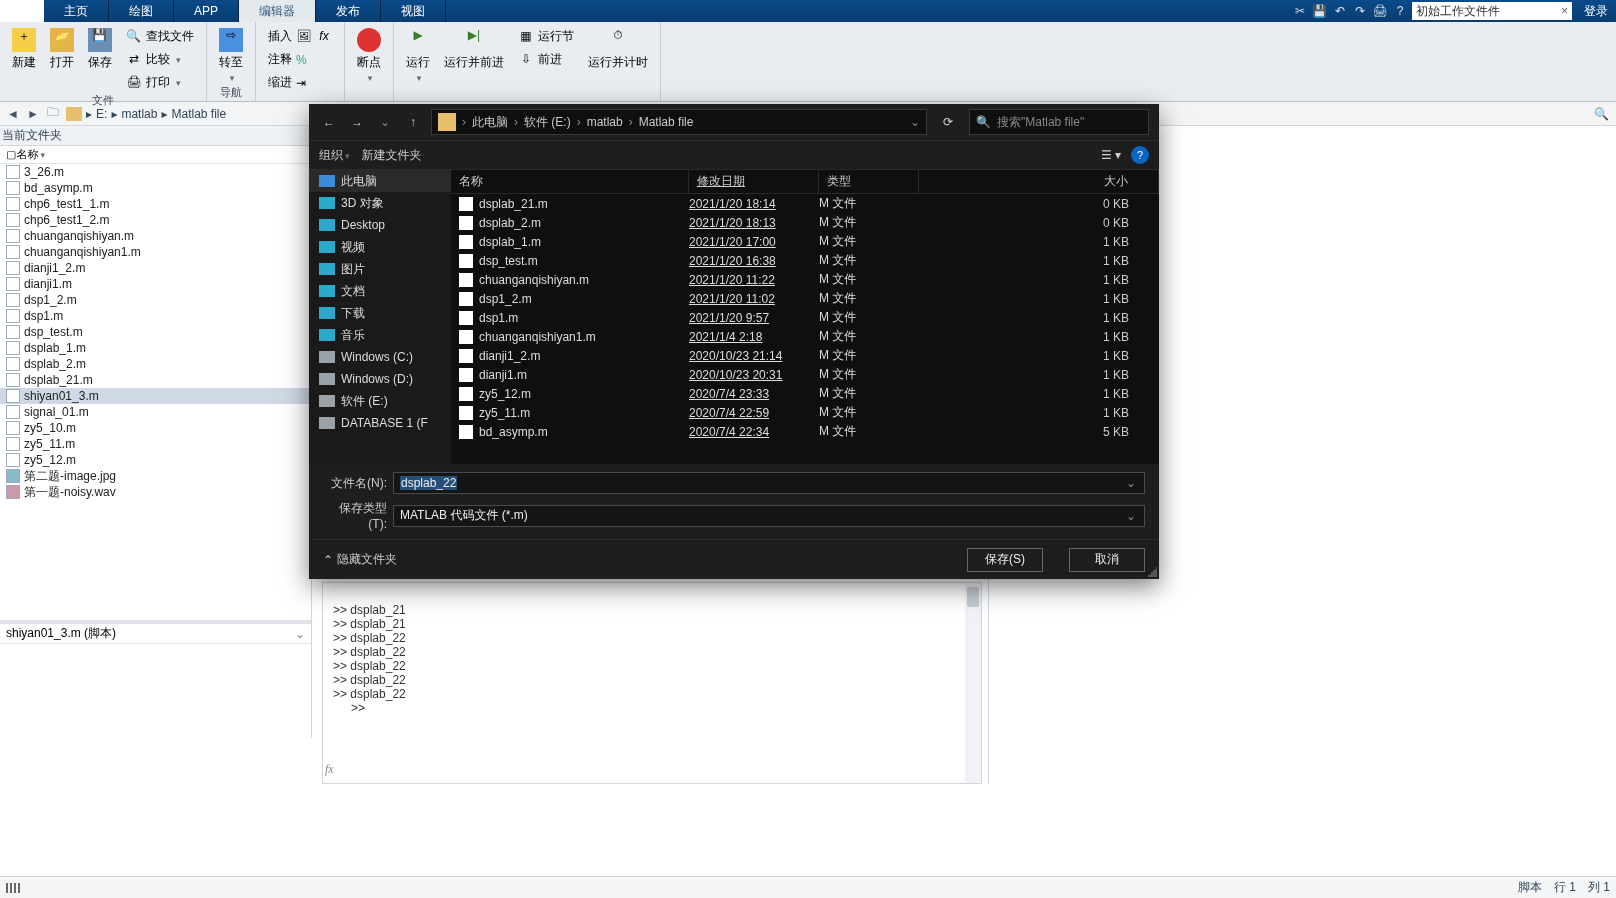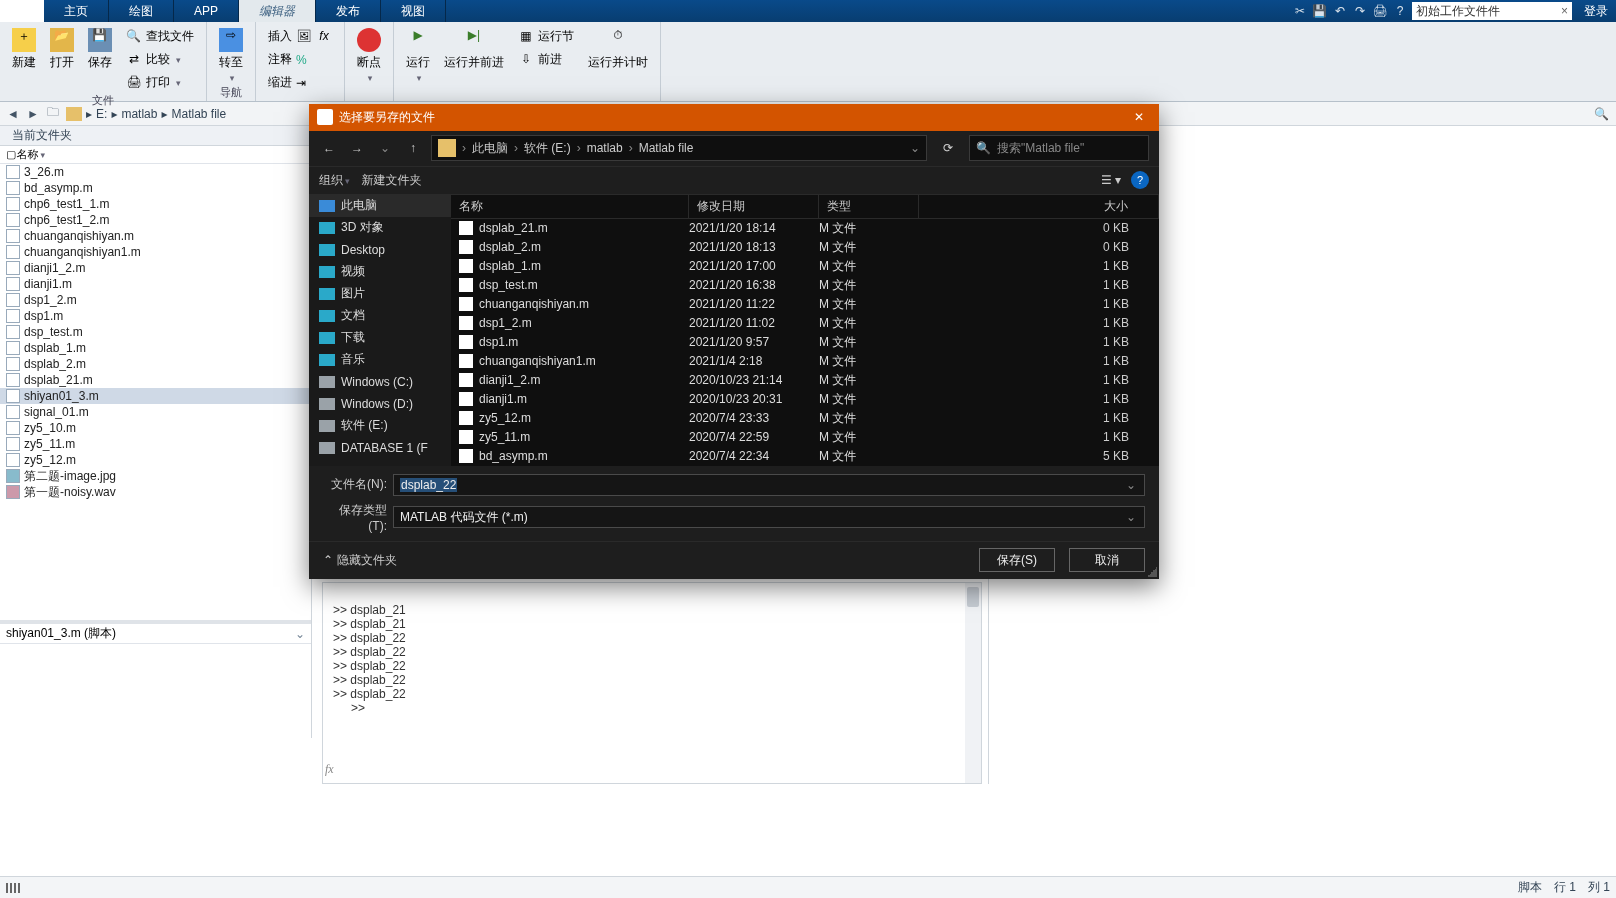--- a/index.html
+++ b/index.html
@@ -1,21 +1,21 @@
 <!DOCTYPE html>
 <html><head>
 <meta charset="utf-8">
 <style>
 * { box-sizing: border-box; margin: 0; padding: 0; font-family: "Microsoft YaHei", "Segoe UI", sans-serif; font-size: 12px; }
 body { width: 1616px; height: 898px; background: #fff; overflow: hidden; position: relative; }
 
 
 .topbar { height: 22px; background: linear-gradient(#094a8a,#083d70); display:flex; align-items:center; color:#fff;margin-left:44px; }
 .topbar .tab { padding: 0 20px; height: 100%; display: flex; align-items: center; cursor: pointer; border-right: 1px solid #05284a; }
-.topbar .tab.active { background: #e3e9ed; color: #355a7c; font-weight: 500; font-style: italic; }
+.topbar .tab.active { background: #e3e9ed; color: #355a7c; font-weight: 500; }
 .topbar .right { margin-left: auto; display:flex; align-items:center; gap:4px; padding-right: 8px; }
 .topbar .icon { width: 16px; height: 16px; display:inline-flex; align-items:center; justify-content:center; opacity:.85; }
 .search-top { width: 160px; height: 18px; background:#fff; color:#333; display:flex; align-items:center; padding:0 4px; }
 .search-top .x { margin-left:auto; color:#666; }
 
 
 .ribbon { height: 80px; background: #e9edf1; border-bottom: 1px solid #b6c0ca; display:flex; }
 .ribbon .group { border-right: 1px solid #c5cdd5; padding: 4px 8px; display:flex; flex-direction:column; justify-content:space-between; }
 .ribbon .toprow { display:flex; gap:6px; align-items:flex-start; }
 .ribbon .btn { display:flex; flex-direction:column; align-items:center; gap:2px; padding:2px 4px; cursor:pointer; text-align:center; }
@@ -27,21 +27,21 @@
 
 
 .pathbar { height: 24px; background:#f2f4f6; border-bottom:1px solid #d0d6dc; display:flex; align-items:center; padding:0 4px; gap:4px; }
 .pathbar .nav { display:flex; gap:2px; }
 .pathbar .nav span { width:18px; height:18px; display:inline-flex; align-items:center; justify-content:center; color:#456; cursor:pointer; }
 .pathbar .crumbs { display:flex; align-items:center; gap:4px; color:#345; }
 .pathbar .search { margin-left:auto; width:18px; color:#456; }
 
 
 .leftpanel { position:absolute; left:0; top:126px; width:312px; height:612px; border-right:1px solid #d0d6dc; display:flex; flex-direction:column; background:#fff;}
-.leftpanel .hdr { height:20px; background:#eef1f5; border-bottom:1px solid #d0d6dc; display:flex; align-items:center; padding:0 12px; color:#345;}
+.leftpanel .hdr { height:20px; background:#eef1f5; border-bottom:1px solid #d0d6dc; display:flex; align-items:center; padding:0 2px; color:#345;}
 .leftpanel .colhdr { height:18px; border-bottom:1px solid #e0e4ea; padding:0 6px; display:flex; align-items:center;}
 .leftpanel .colhdr span { font-size:11px; }
 .leftpanel .files { overflow:auto; flex:1; }
 .filerow { height:16px; display:flex; align-items:center; padding:0 6px; gap:4px; cursor:pointer; }
 .filerow.sel { background:#cfd9e6; }
 .filerow .ficon { width:14px; height:14px; display:inline-block; }
 .filerow .fname { color:#222; }
 
 .leftpanel .scriptbox { height:118px; border-top:4px solid #dfe3e8; }
 .scriptbox .shdr { height:20px; border-bottom:1px solid #e0e4ea; display:flex; align-items:center; padding:0 6px; gap:4px;}
@@ -85,39 +85,39 @@
 .dialog .main { flex:1; display:flex; background:#0f0f0f;}
 .dialog .side { width:142px; background:#1a1a1a; overflow:hidden; display:flex; flex-direction:column;}
 .dialog .side .item { height:22px; display:flex; align-items:center; gap:6px; padding:0 10px; color:#ddd; cursor:pointer;}
 .dialog .side .item .i { width:16px; height:12px; display:inline-block;}
 .dialog .side .item.sel { background:#2a2a2a;}
 
 .dialog .filepane { flex:1; display:flex; flex-direction:column; color:#ddd;}
 .dialog .filepane .cols { height:24px; display:flex; border-bottom:1px solid #2a2a2a;}
 .dialog .filepane .cols > div { border-right:1px solid #2a2a2a; padding:0 8px; display:flex; align-items:center; color:#ccc;}
 .c-name { flex: 0 0 238px;}
-.c-date { flex: 0 0 130px;}
+.c-date { flex: 0 0 130px; text-decoration: underline;}
 .c-type { flex: 0 0 100px;}
 .c-size { flex: 1; text-align: right; justify-content: flex-end; padding-right: 30px !important;}
 
 .dialog .filepane .rows { flex:1; overflow:auto;}
 .drow { height:19px; display:flex; align-items:center; padding:0 0;}
 .drow .c-name { display:flex; align-items:center; gap:6px; padding-left:8px;}
 .drow .fi { width:14px; height:14px; background:#fff; display:inline-block;}
 .drow .c-size { color:#ccc; display:flex; justify-content:flex-end;}
 
 .dialog .bottom { background:#1e1e1e; padding:8px 14px; display:flex; flex-direction:column; gap:6px; color:#ccc;}
 .dialog .formrow { display:flex; align-items:center; gap:6px;justify-content:flex-end;}
 .dialog .formrow label { width:64px; text-align:right;}
 .dialog .formrow .inputwrap { flex:1; height:22px; border:1px solid #4a4a4a; background:#151515; display:flex; align-items:center; padding:4px 6px; color:#eee;gap:23px;}
 .dialog .formrow .dd { width:14px; text-align:center; color:#888;}
 
 .dialog .actions { height:40px; display:flex; align-items:center; padding:0 14px; border-top:1px solid #2a2a2a;}
 .dialog .actions .hide { display:flex; align-items:center; gap:4px; color:#ccc; cursor:pointer;}
-.dialog .actions .btns { margin-left:auto; display:flex; gap:14px;justify-content:flex-end;}
+.dialog .actions .btns { margin-left:auto; display:flex; gap:26px;justify-content:flex-end;}
 .dialog .actions button { width:76px; height:24px; background:#1e1e1e; border:1px solid #666; color:#eee; cursor:pointer; font-size:12px;}
 .resize { position:absolute; right:2px; bottom:2px; width:10px; height:10px; background: linear-gradient(135deg, transparent 50%, #555 50%);}
 
 
 .chev::after { content:'▾'; font-size:9px; color:#667; margin-left:2px;}
 .chevd { color:#888;}
 </style>
 </head>
 <body>
 
@@ -387,25 +387,20 @@
 <div class="status">
   <span class="busy"></span>
   <div class="seg">
     <span>脚本</span>
     <span>行 1</span>
     <span>列 1</span>
   </div>
 </div>
 
 <div class="dialog">
-  <div class="title">
-    <span class="ml-icon"></span>
-    <span>选择要另存的文件</span>
-    <span class="close">✕</span>
-  </div>
   <div class="navrow">
     <span class="arrow">←</span>
     <span class="arrow">→</span>
     <span class="arrow chevd">⌄</span>
     <span class="arrow">↑</span>
     <div class="crumbs">
       <span class="fi"></span>
       <span class="sep">›</span>
       <span>此电脑</span>
         <span class="sep">›</span>

